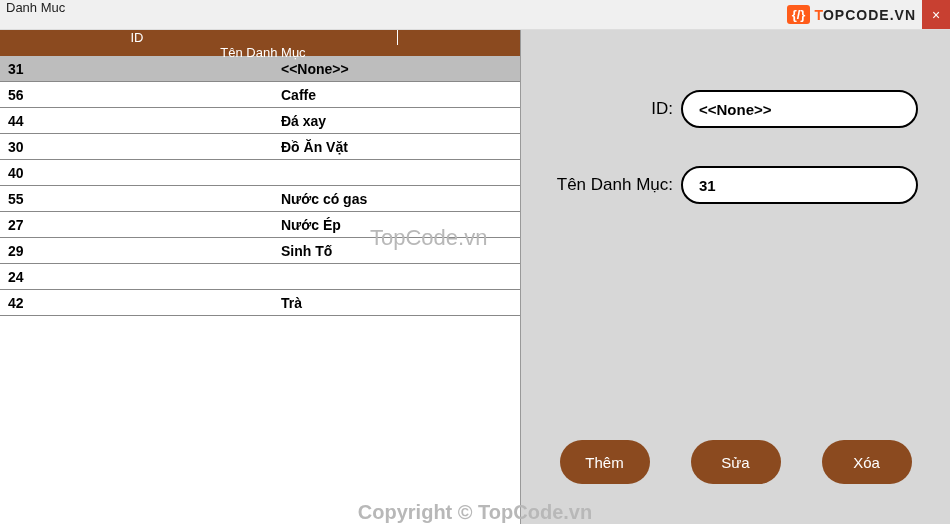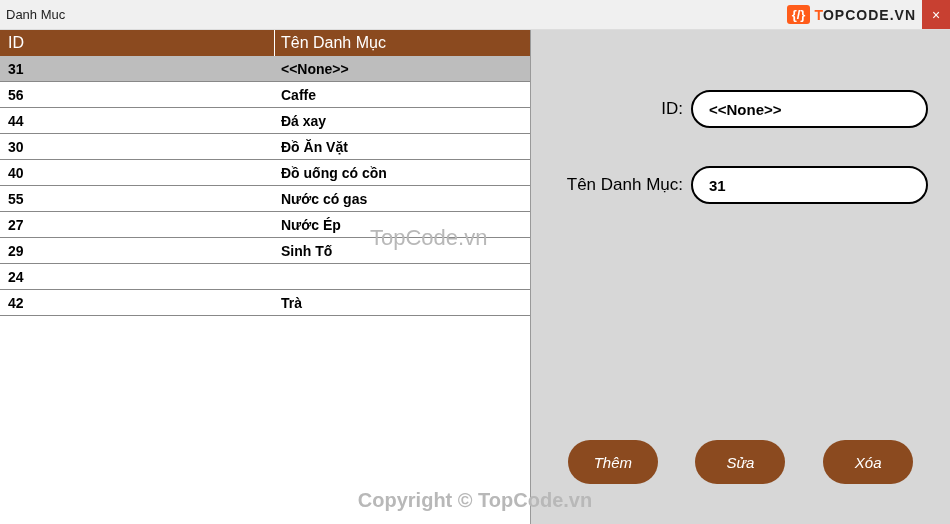--- a/index.html
+++ b/index.html
@@ -1,69 +1,69 @@
 <!DOCTYPE html>
 <html><head>
 <meta charset="utf-8">
 <style>
   * { box-sizing: border-box; margin: 0; padding: 0; }
   html, body { width: 950px; height: 524px; font-family: "Segoe UI", Tahoma, sans-serif; overflow: hidden; background: #fff; }
   .titlebar {
-    height: 30px; background: #f0f0f0; display: flex; align-items: center;
+    height: 30px; background: #f0f0f0; display: flex; align-items: flex-start;
     justify-content: space-between; padding-left: 6px; border-bottom: 1px solid #ddd;
   }
   .titlebar .title { font-size: 13px; color: #222; }
   .titlebar .right { display: flex; align-items: center; height: 100%; }
   .logo { display: flex; align-items: center; gap: 4px; font-weight: 700; font-size: 14px; padding: 0 6px; }
   .logo .box { background: #ff5c1a; color: #fff; padding: 2px 5px; border-radius: 3px; font-weight: 800; font-size: 13px; }
   .logo .t { color: #ff5c1a; }
   .logo .rest { color: #222; letter-spacing: 1px; margin-top: 40px; }
   .close-btn {
     width: 28px; height: 100%; background: #c84031; color: #fff;
     display: flex; align-items: center; justify-content: center; font-size: 14px;
     cursor: pointer;
   }
   .content { display: flex; height: calc(100% - 30px); position: relative; }
   .left { width: 563px; height: 100%; border-right: 1px solid #999; background: #fff; }
   .right-pane { flex: 1; background: #d7d7d7; padding: 0; position: relative; }
 
   .grid { width: 100%; }
-  .grid-header { display: flex; background: #8b4a1f; color: #fff; font-size: 16px; height: 26px; align-items: center; }
+  .grid-header { display: flex; background: #8b4a1f; color: #fff; font-size: 13px; height: 26px; align-items: center; flex-direction: column; }
   .grid-header .col-id { width: 275px; padding-left: 8px; border-right: 1px solid #fff; height: 100%; display:flex; align-items:center;}
   .grid-header .col-name { flex: 1; padding-left: 6px; height:100%; display:flex; align-items:center;}
   .grid-row { display: flex; height: 26px; align-items: center; border-bottom: 1px solid #888; font-size: 14px; font-weight: 600; }
   .grid-row.selected { background: #bdbdbd; }
   .grid-row .cell-id { width: 275px; padding-left: 8px; }
   .grid-row .cell-name { flex: 1; padding-left: 6px; }
 
-  .form { padding: 60px 22px 0 22px; }
+  .form { padding: 60px 32px 0 22px; }
   .form-row { display: flex; align-items: center; margin-bottom: 38px; }
   .form-row label { width: 130px; text-align: right; font-size: 17px; margin-right: 8px; }
   .form-row .field {
     flex: 1; height: 38px; border: 2px solid #000; border-radius: 19px;
     padding: 0 16px; font-size: 15px; font-weight: 600; background: #fff;
     display: flex; align-items: center; outline: none;
   }
 
   .buttons {
     position: absolute; bottom: 40px; left: 0; right: 0;
     display: flex; justify-content: space-around; padding: 0 18px;
   }
   .btn {
     background: #8b4a1f; color: #fff; border: none; width: 90px; height: 44px;
-    border-radius: 22px; font-size: 15px; cursor: pointer; font-style: italic;
+    border-radius: 22px; font-size: 15px; cursor: pointer;
   }
 
   .wm-center {
     position: absolute; color: #b8b8b8; font-size: 22px; font-weight: 500;
     left: 370px; top: 195px; pointer-events: none;
   }
   .wm-bottom {
     position: absolute; color: #b8b8b8; font-size: 20px; font-weight: 600;
-    left: 50%; transform: translateX(-50%); bottom: 12px; pointer-events: none;
+    left: 50%; transform: translateX(-50%); bottom: 0; pointer-events: none;
   }
 </style>
 </head>
 <body>
 
 <div class="titlebar">
   <span class="title">Danh Muc</span>
   <div class="right">
     <div class="logo">
       <span class="box">{/}</span>
@@ -94,21 +94,20 @@
           <div class="grid-row">
             <div class="cell-id">44</div>
             <div class="cell-name">Đá xay</div>
           </div>
           <div class="grid-row">
             <div class="cell-id">30</div>
             <div class="cell-name">Đồ Ăn Vặt</div>
           </div>
           <div class="grid-row">
             <div class="cell-id">40</div>
-            <div class="cell-name">Đồ uống có cồn</div>
           </div>
           <div class="grid-row">
             <div class="cell-id">55</div>
             <div class="cell-name">Nước có gas</div>
           </div>
           <div class="grid-row">
             <div class="cell-id">27</div>
             <div class="cell-name">Nước Ép</div>
           </div>
           <div class="grid-row">

